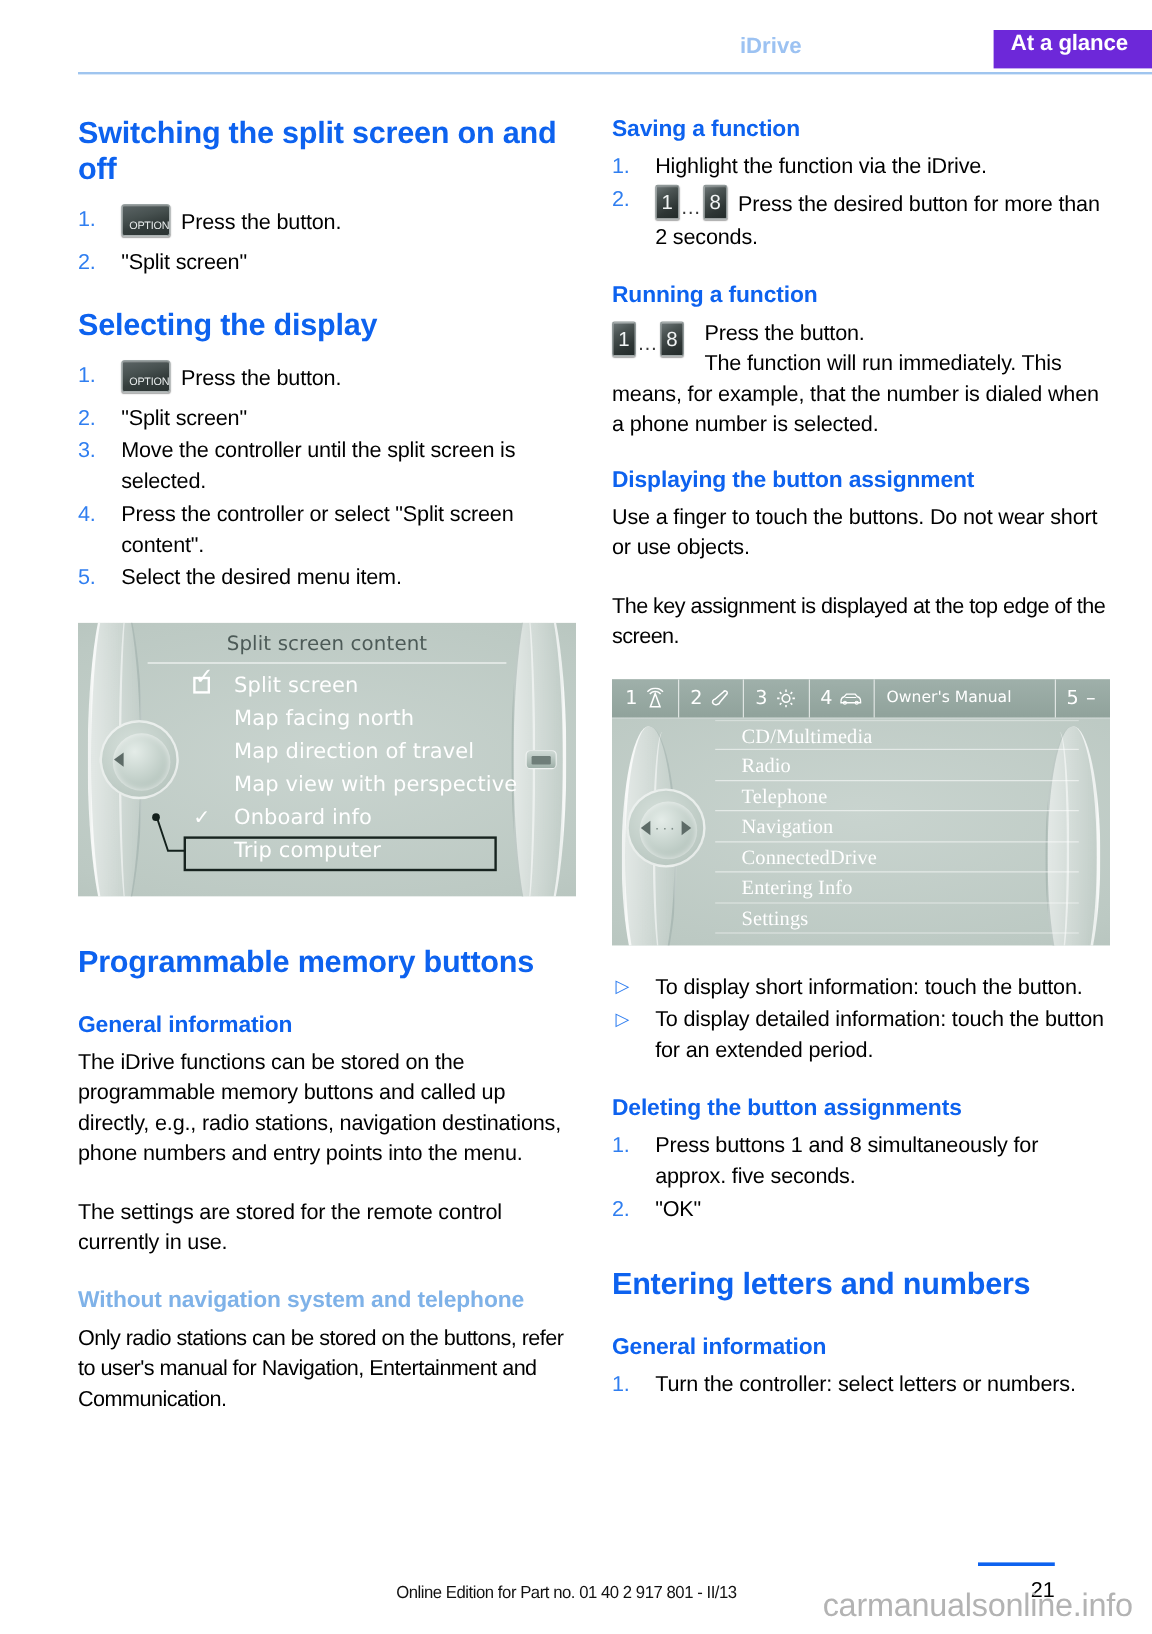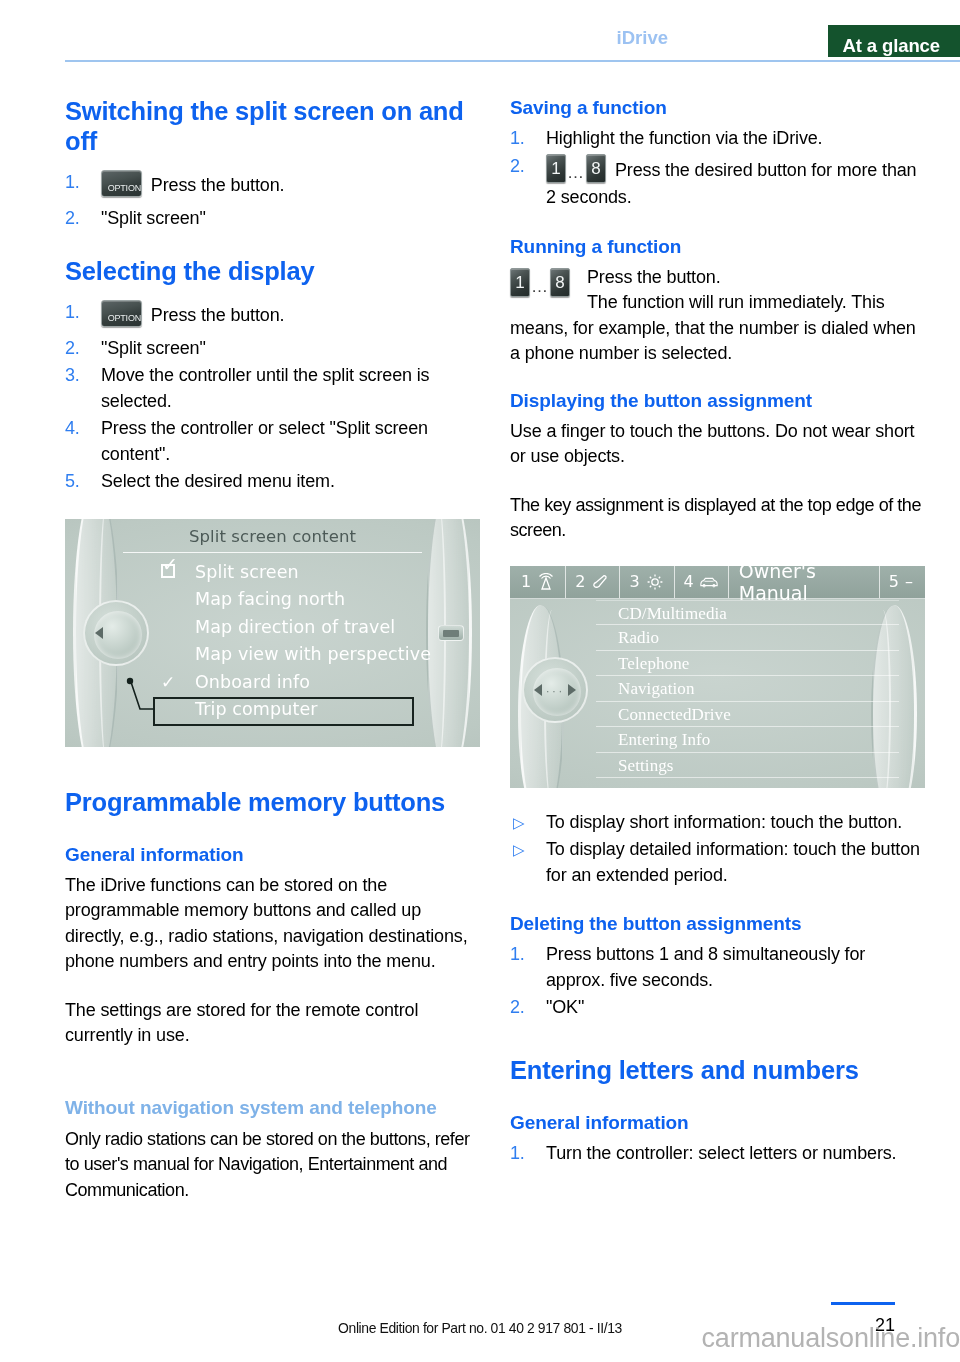--- a/index.html
+++ b/index.html
@@ -8,22 +8,22 @@
     background: #ffffff;
     font-family: "Liberation Sans", sans-serif;
     -webkit-font-smoothing: antialiased;
   }
   .page { position: relative; width: 960px; height: 1362px; overflow: hidden; padding-left: 17px; }
 
   
   .header { position: absolute; top: 0; left: 0; width: 960px; height: 62px; }
   .hdr-blue-box {
     position: absolute; right: 0; top: 25px; height: 32px;
-    background: #14532d; padding: 0 20px 0 14px;
-    display: flex; align-items: flex-end;
+    background: #6d28d9; padding: 0 20px 0 14px;
+    display: flex; align-items: flex-start;
   }
   .hdr-blue-box span {
     color: #ffffff; font-size: 18.5px; font-weight: bold; letter-spacing: -0.1px;
   }
   .hdr-idrive {
     position: absolute; right: 292px; top: 27px;
     color: #9cc2f2; font-size: 18.5px; font-weight: bold;
   }
   .hdr-rule {
     position: absolute; left: 65px; right: 0; top: 60px;
@@ -36,21 +36,21 @@
   .col-right { left: 510px; }
 
   h1.sec {
     color: #0d62ef; font-size: 25.5px; font-weight: bold;
     line-height: 30px; letter-spacing: -0.2px; margin: 0 0 14px 0;
   }
   h2.sub {
     color: #0d62ef; font-size: 19px; font-weight: bold;
     line-height: 23px; letter-spacing: -0.1px; margin: 0 0 7px 0;
   }
-  h2.sub.light { color: #7fb2e8; margin-top: 24px; }
+  h2.sub.light { color: #7fb2e8; }
   h2.sub.nav-tel { line-height: 25px; }
 
   p.body {
     font-size: 18px; line-height: 25.5px; color: #000;
     margin: 0 0 0 0; letter-spacing: -0.15px;
   }
   p.body + p.body { margin-top: 23px; }
   p.tight { letter-spacing: -0.45px; }
 
   .gap-s  { height: 12px; }
@@ -221,21 +221,21 @@
     border-bottom: 1px solid rgba(255,255,255,.55);
   }
   .tb-cell {
     display: flex; align-items: center; gap: 5px;
     padding: 0 9px; height: 100%;
     border-right: 1px solid rgba(255,255,255,.7);
     color: #fff; font-size: 16px; font-family: "DejaVu Sans", sans-serif;
   }
   .tb-cell.first { padding-left: 11px; }
   .tb-title {
-    color: #fff; font-size: 19px; font-family: "DejaVu Sans", sans-serif;
+    color: #fff; font-size: 13px; font-family: "DejaVu Sans", sans-serif;
     padding-left: 10px; flex: 1;
   }
   .tb-right {
     color: #fff; font-size: 16px; font-family: "DejaVu Sans", sans-serif;
     padding: 0 12px 0 9px; border-left: 1px solid rgba(255,255,255,.7);
     height: 100%; display: flex; align-items: center; gap: 6px;
   }
   .tb-ico { display: inline-flex; width: 20px; height: 20px;
             align-items: center; justify-content: center; }
   .tb-ico svg { display: block; }
@@ -244,21 +244,21 @@
   .row {
     height: 25.5px; line-height: 25.5px;
     border-bottom: 1px solid rgba(255,255,255,.55);
     color: #ffffff; font-size: 17px;
     font-family: Liberation Serif, serif;
     padding-left: 22px; letter-spacing: .1px; white-space: nowrap;
   }
   .row:first-child { border-top: 1px solid rgba(255,255,255,.35); }
 
   
-  .footer { position: absolute; left: 0; right: 0; bottom: 0; height: 80px; }
+  .footer { position: absolute; left: 0; right: 16px; bottom: 0; height: 80px; }
   .foot-line {
     position: absolute; left: 0; bottom: 26px; width: 100%;
     text-align: center; font-size: 14.5px; color: #111;
     letter-spacing: -0.4px; font-family: "Liberation Sans", sans-serif;
     transform: scaleX(.96); transform-origin: center;
   }
   .foot-rule {
     position: absolute; right: 65px; bottom: 57px; width: 64px; height: 3px;
     background: #0d62ef;
   }

